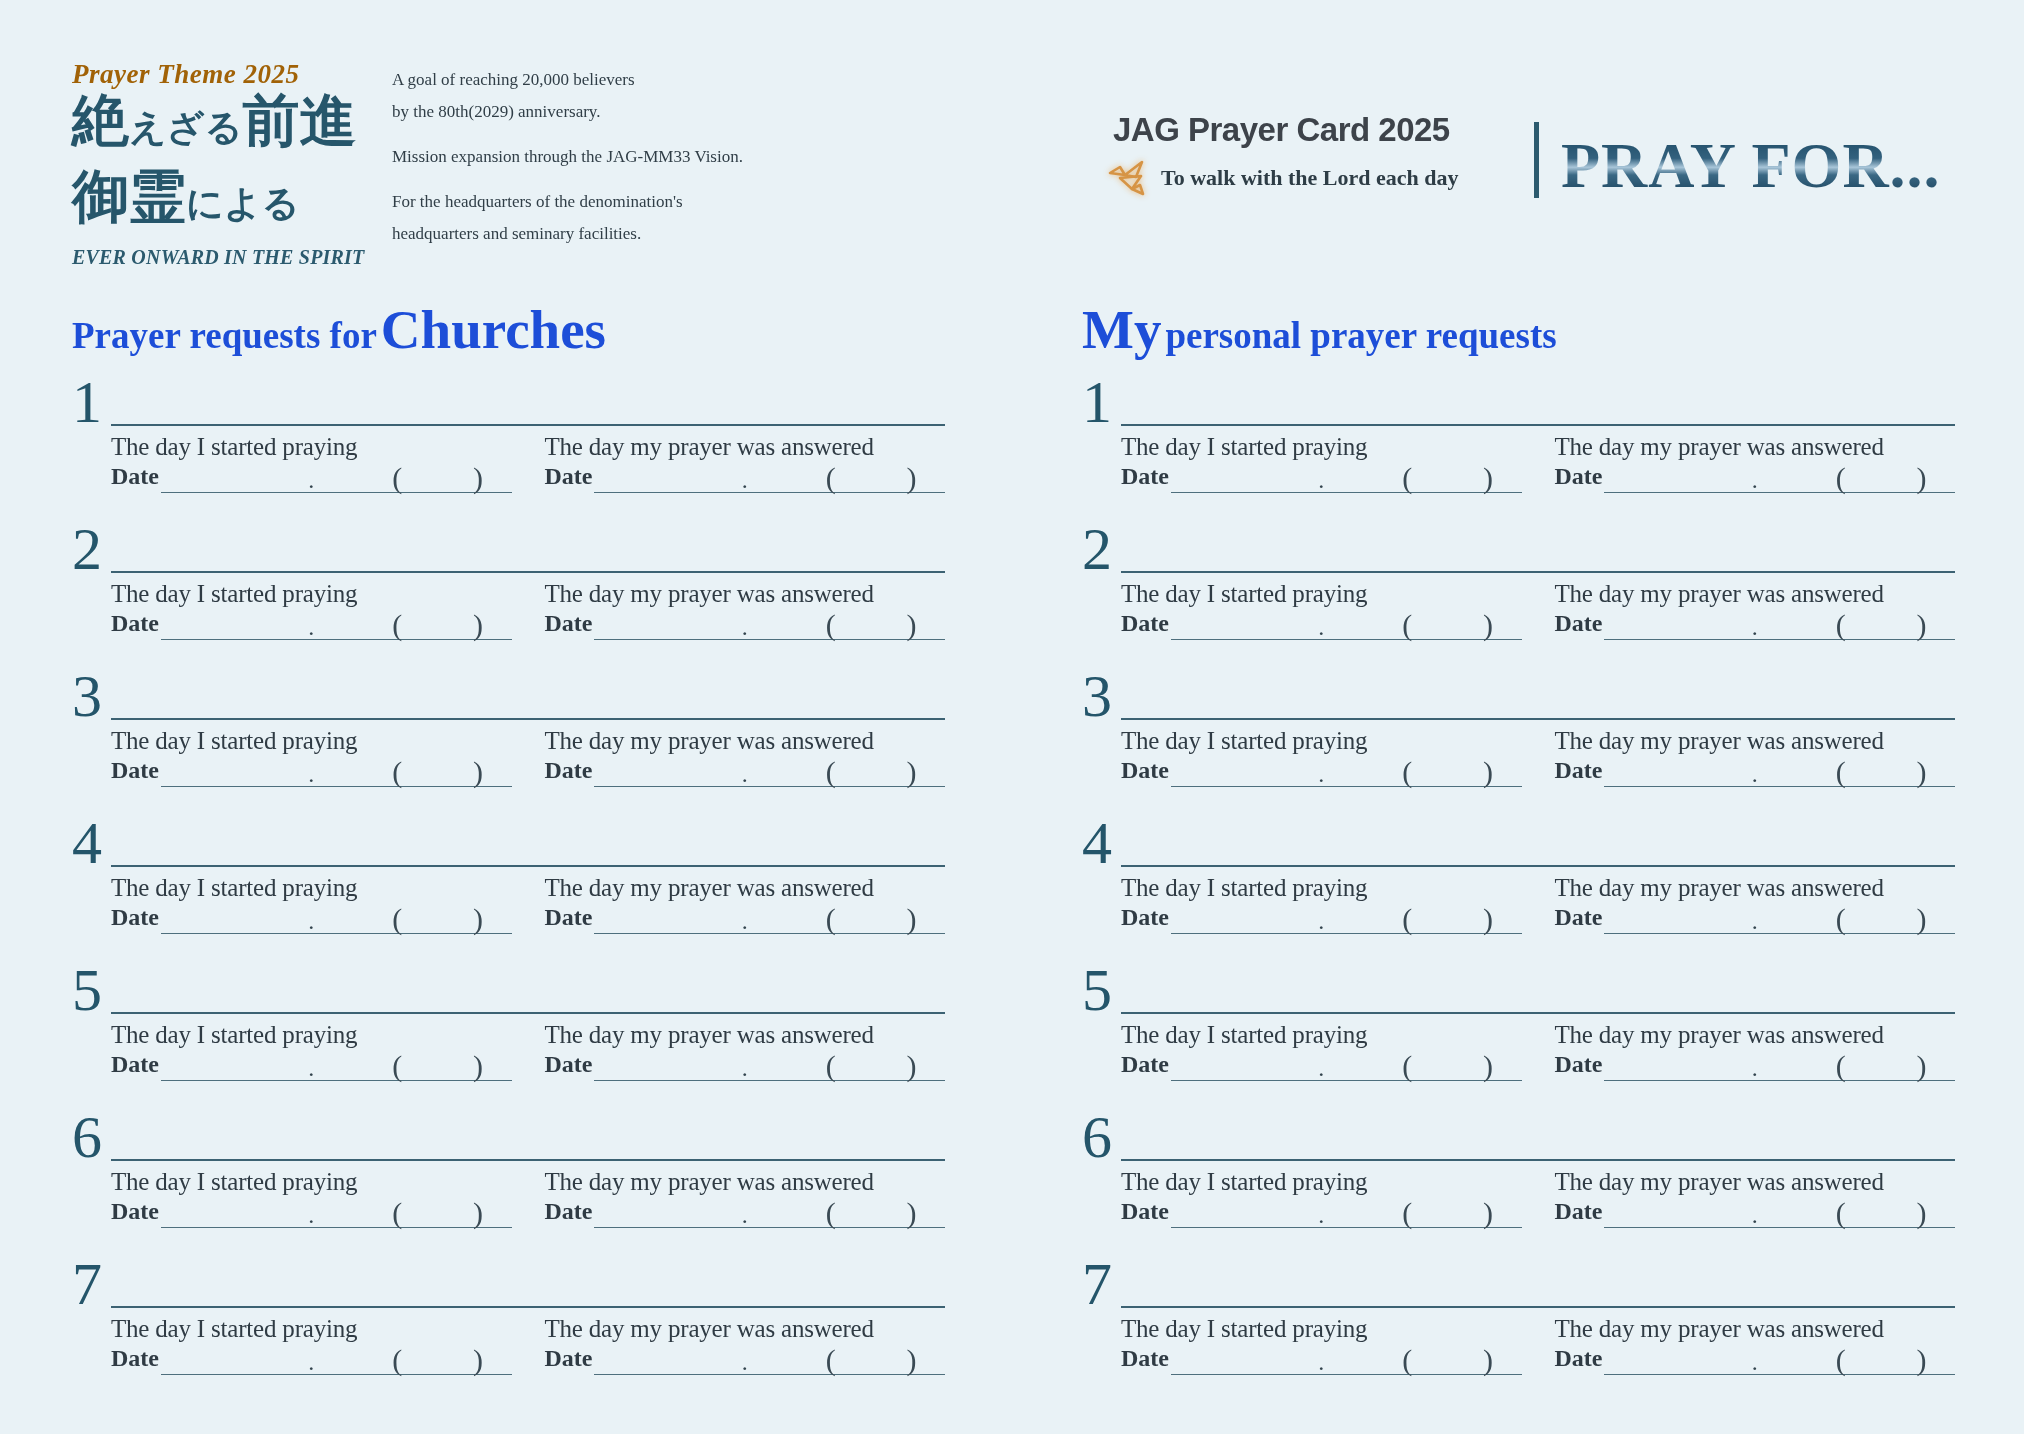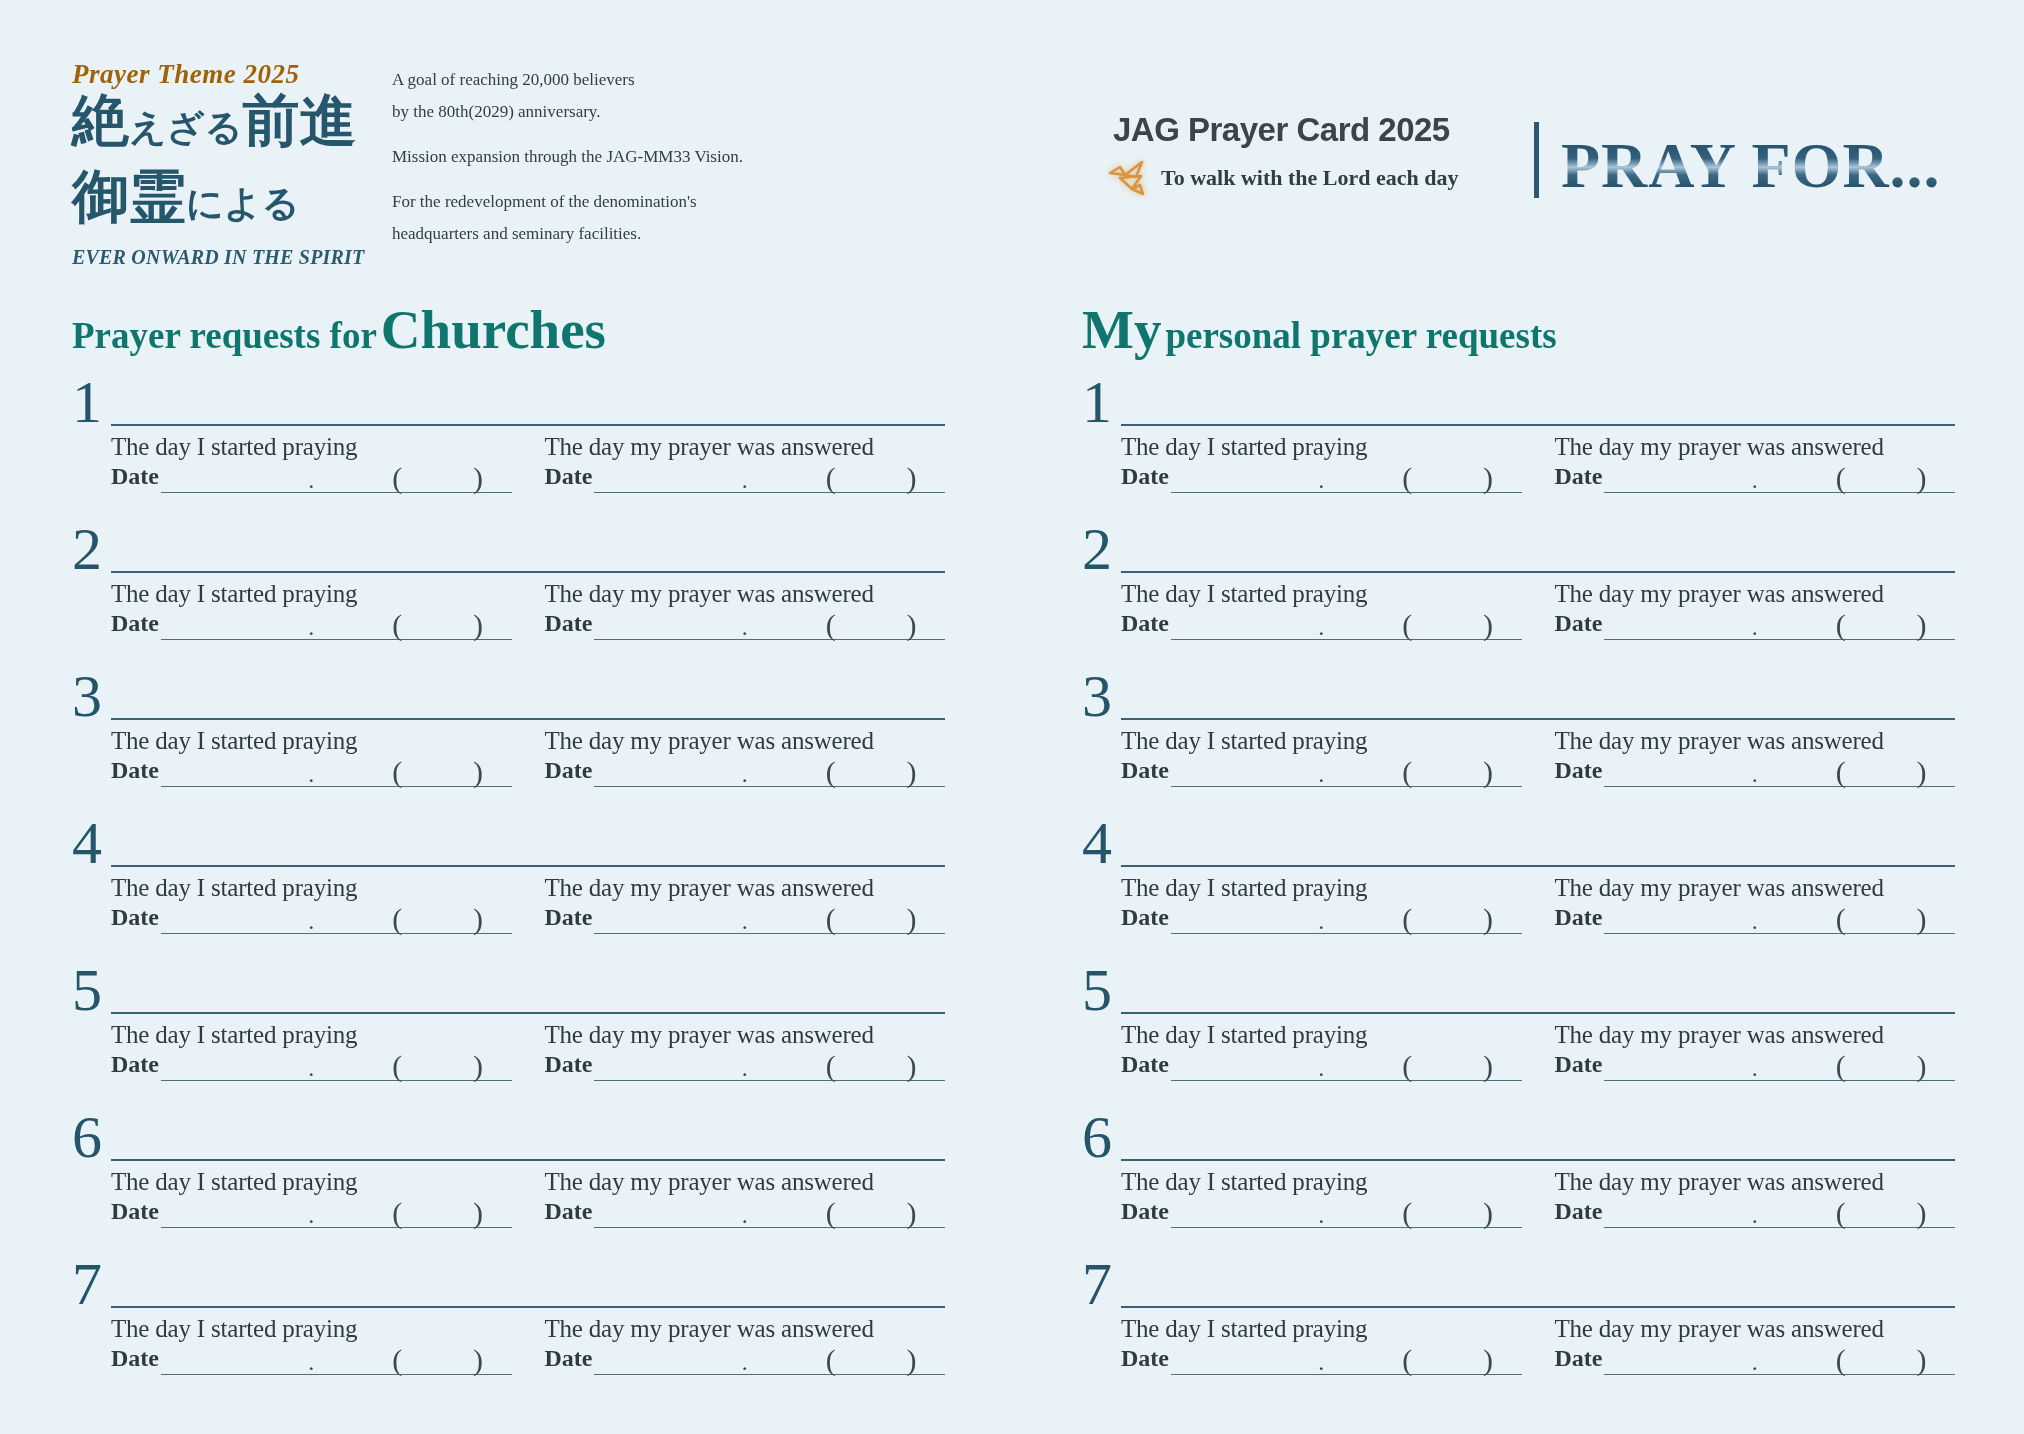--- a/index.html
+++ b/index.html
@@ -49,21 +49,21 @@
     font-size:64px;font-weight:700;letter-spacing:1px;line-height:1;white-space:nowrap;
     background:linear-gradient(180deg,#1d4a64 0%,#33617e 38%,#a9c6d9 52%,#3a6884 64%,#173f58 100%);
     -webkit-background-clip:text;background-clip:text;
     color:transparent;
   }
 
   
   .page{position:absolute;top:296px;width:873px;}
   #page-left{left:72px;}
   #page-right{left:1082px;}
-  .heading{height:72px;padding-top:2px;white-space:nowrap;color:#0f766e;}
+  .heading{height:72px;padding-top:2px;white-space:nowrap;color:#1d4ed8;}
   .h-normal{font-size:37px;font-weight:600;}
   .h-big{font-size:55px;font-weight:600;}
 
   .items{position:relative;margin-top:6px;}
   .item{position:relative;height:147px;}
   .row-number{
     position:absolute;left:0;top:-4px;
     font-size:60px;line-height:1;font-weight:400;color:#24556a;
   }
   .answer-line{
@@ -100,21 +100,21 @@
 
 <div class="abs goals">
   <p class="goal-p">
     <span>A goal of reaching 20,000 believers</span><br>
     <span>by the 80th(2029) anniversary.</span>
   </p>
   <p class="goal-p">
     <span>Mission expansion through the JAG-MM33 Vision.</span>
   </p>
   <p class="goal-p">
-    <span>For the redevelopment of the denomination's</span><br>
+    <span>For the headquarters of the denomination's</span><br>
     <span>headquarters and seminary facilities.</span>
   </p>
 </div>
 
 <div class="abs jag-block">
   <div class="jag-title">JAG Prayer Card 2025</div>
   <div class="jag-row">
     <svg class="dove" viewBox="0 0 50 44">
       <g fill="none" stroke="#d69445" stroke-width="2.6" stroke-linejoin="round" stroke-linecap="round">
         <path d="M5 17 L15 11 L20 19 Z"></path>

